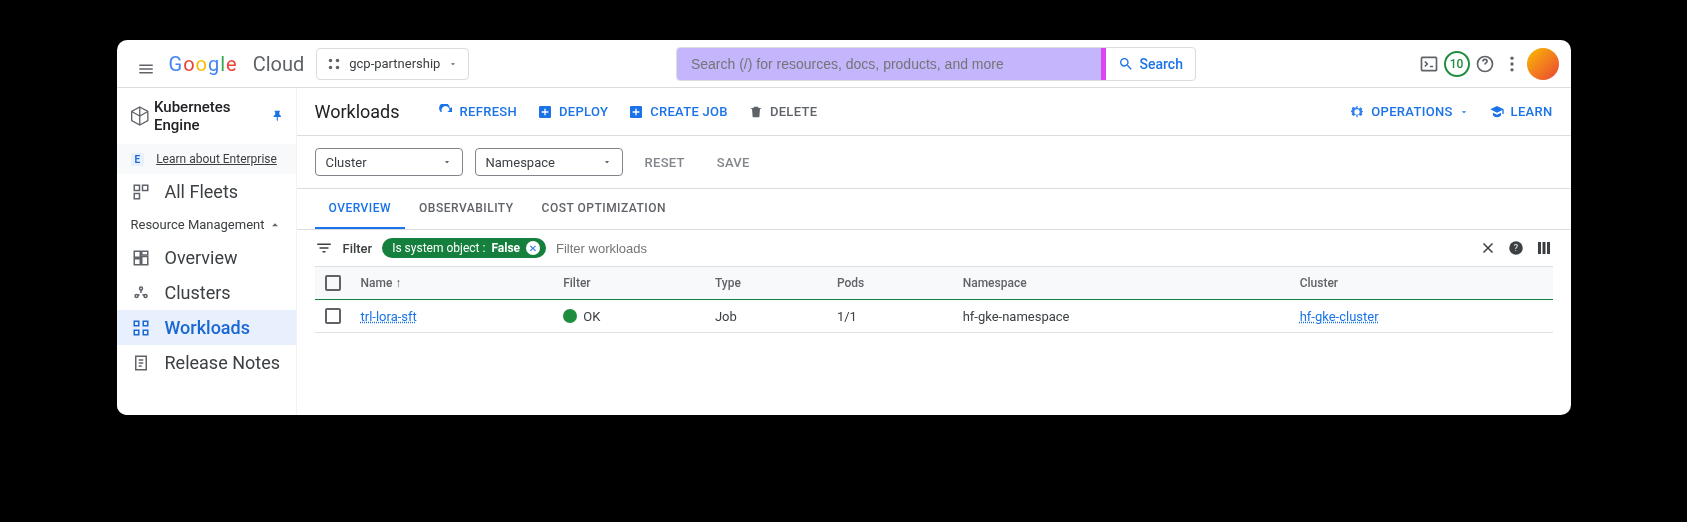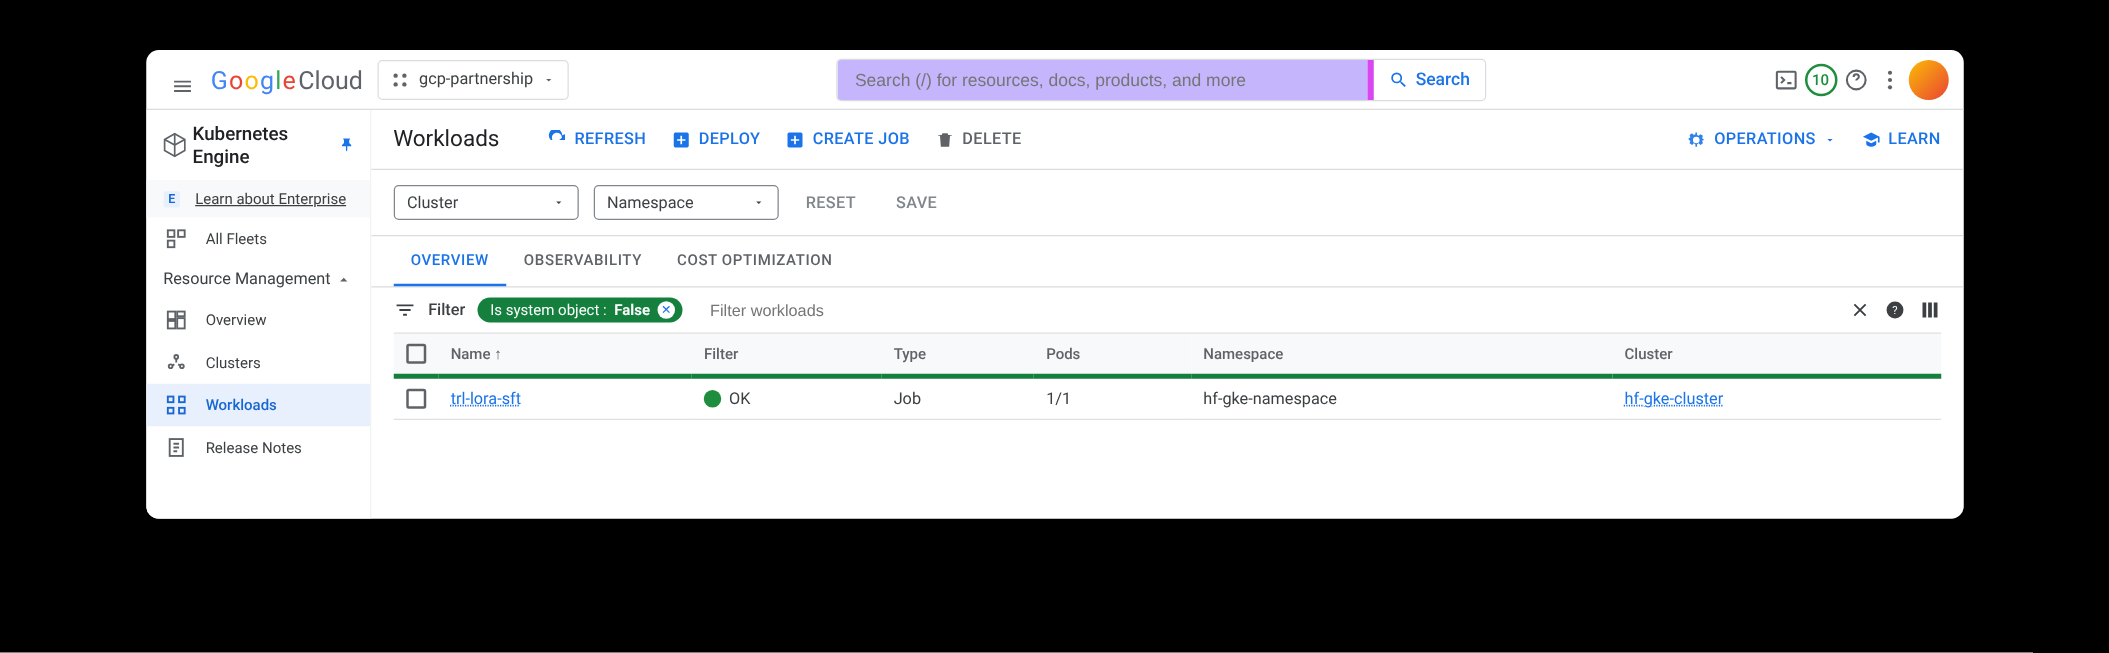--- a/index.html
+++ b/index.html
@@ -3,36 +3,36 @@
 <meta charset="utf-8">
 <style>
 * { box-sizing: border-box; margin: 0; padding: 0; }
 body { background: #000; font-family: Roboto, Arial, sans-serif; font-size: 13px; color: #3c4043; }
 .frame { width: 1454px; height: 375px; margin: 40px auto; background: #fff; border-radius: 10px; overflow: hidden; box-shadow: 0 2px 10px rgba(0,0,0,0.5); display: flex; flex-direction: column; }
 .topbar { height: 48px; display: flex; align-items: center; padding: 0 12px; border-bottom: 1px solid #dadce0; gap: 12px; }
 .hamburger { width: 24px; height: 24px; cursor: pointer; padding: 8px; margin: 0 4px 0 0; }
 .logo { font-size: 20px; font-weight: 400; display: flex; align-items: center; gap: 1px; }
 .logo .g1 { color: #4285f4; } .logo .g2 { color: #ea4335; } .logo .g3 { color: #fbbc04; }
 .logo .g4 { color: #4285f4; } .logo .g5 { color: #34a853; } .logo .g6 { color: #ea4335; }
-.logo .cloud { color: #5f6368; font-weight: 400; margin-left: 1px; }
+.logo .cloud { color: #5f6368; font-weight: 400; margin-left: 15px; }
 .project-sel { border: 1px solid #dadce0; border-radius: 4px; height: 32px; display: flex; align-items: center; padding: 0 10px; gap: 8px; font-size: 13px; color: #3c4043; cursor: pointer; }
 .search-wrap { flex: 1; display: flex; justify-content: center; }
 .search-box { display: flex; width: 520px; height: 34px; border: 1px solid #dadce0; border-radius: 4px; overflow: hidden; }
 .search-box input { flex: 1; border: none; outline: none; padding: 0 14px; font-size: 14px; color: #5f6368; background: #c4b5fd; }
 .search-btn { border-left: 5px solid #d946ef; display: flex; align-items: center; padding: 0 12px; gap: 6px; color: #1a73e8; font-weight: 500; font-size: 14px; cursor: pointer; }
 .badge-circle { width: 26px; height: 26px; border: 2px solid #1e8e3e; border-radius: 50%; display: flex; align-items: center; justify-content: center; color: #1e8e3e; font-size: 12px; font-weight: 500; }
 .icon-btn { width: 24px; height: 24px; display: flex; align-items: center; justify-content: center; color: #5f6368; cursor: pointer; }
 .avatar { width: 32px; height: 32px; border-radius: 50%; background: linear-gradient(135deg, #fbbc04, #ea4335); cursor: pointer; }
 .body { flex: 1; display: flex; overflow: hidden; }
 .sidebar { width: 180px; border-right: 1px solid rgba(0,0,0,0.05); display: flex; flex-direction: column; background: #fff; }
 .side-header { display: flex; align-items: center; padding: 10px 12px; gap: 4px; }
 .gke-icon { width: 24px; height: 24px; }
 .side-title { font-size: 15px; font-weight: 500; color: #202124; }
 .pin-icon { color: #1a73e8; }
-.side-item { display: flex; align-items: center; padding: 7px 14px; gap: 14px; font-size: 12px; color: #3c4043; cursor: pointer; }
+.side-item { display: flex; align-items: center; padding: 7px 14px; gap: 14px; font-size: 18px; color: #3c4043; cursor: pointer; }
 .side-item.active { background: #e8f0fe; color: #1967d2; font-weight: 500; }
 .side-item .icon { width: 20px; height: 20px; display: flex; align-items: center; justify-content: center; color: #5f6368; }
 .side-item.active .icon { color: #1967d2; }
 .side-ent { display: flex; align-items: center; padding: 8px 14px; gap: 12px; font-size: 12px; background: #f8f9fa; }
 .side-ent .e-badge { background: #e8f0fe; color: #1967d2; font-size: 10px; font-weight: 600; padding: 1px 4px; border-radius: 2px; }
 .side-ent a { color: #3c4043; text-decoration: underline; }
 .side-section { padding: 8px 14px; font-size: 13px; color: #3c4043; display: flex; align-items: center; justify-content: space-between; cursor: pointer; }
 .side-collapse { padding: 10px 14px; color: #5f6368; cursor: pointer; margin-top: auto; }
 .main { flex: 1; display: flex; flex-direction: column; overflow: hidden; }
 .actionbar { height: 48px; display: flex; align-items: center; padding: 0 18px; gap: 20px; border-bottom: 1px solid #dadce0; }
@@ -43,23 +43,23 @@
 .filterbar { display: flex; align-items: center; padding: 12px 18px; gap: 12px; border-bottom: 1px solid #dadce0; }
 .dropdown { border: 1px solid #80868b; border-radius: 4px; height: 28px; display: flex; align-items: center; justify-content: space-between; padding: 0 10px; font-size: 13px; color: #3c4043; cursor: pointer; min-width: 148px; }
 .text-btn { color: #80868b; font-size: 13px; font-weight: 500; letter-spacing: 0.3px; cursor: pointer; padding: 0 10px; text-transform: uppercase; }
 .tabs { display: flex; padding: 0 18px; border-bottom: 1px solid #dadce0; }
 .tab { padding: 12px 14px; font-size: 12px; font-weight: 500; color: #5f6368; letter-spacing: 0.5px; cursor: pointer; border-bottom: 2px solid transparent; text-transform: uppercase; }
 .tab.active { color: #1a73e8; border-bottom-color: #1a73e8; }
 .filterrow { display: flex; align-items: center; padding: 8px 18px; gap: 10px; }
 .filterrow .flabel { font-size: 13px; font-weight: 500; color: #3c4043; }
 .chip { background: #15803d; color: #fff; border-radius: 12px; padding: 3px 6px 3px 10px; font-size: 12px; display: flex; align-items: center; gap: 6px; }
 .chip .x { background: #fff; color: #1a73e8; border-radius: 50%; width: 14px; height: 14px; display: flex; align-items: center; justify-content: center; font-size: 10px; cursor: pointer; }
-.filter-input { border: none; outline: none; font-size: 13px; color: #5f6368; flex: 1; margin-left: 12px; }
+.filter-input { border: none; outline: none; font-size: 13px; color: #5f6368; flex: 1; }
 .table { width: calc(100% - 36px); margin: 0 18px; border-collapse: collapse; }
-.table th { text-align: left; font-size: 12px; font-weight: 500; color: #5f6368; padding: 8px 10px; background: #f8f9fa; border-top: 1px solid #e0e0e0; border-bottom: 4px solid #15803d; }
+.table th { text-align: left; font-size: 12px; font-weight: 500; color: #5f6368; padding: 8px 10px; background: #f8f9fa; border-top: 1px solid #e0e0e0; border-bottom: 1px solid #15803d; }
 .table td { padding: 8px 10px; font-size: 13px; color: #3c4043; border-bottom: 1px solid #e0e0e0; }
 .checkbox { width: 16px; height: 16px; border: 2px solid #5f6368; border-radius: 2px; cursor: pointer; }
 .link { color: #1a73e8; text-decoration: underline dotted; cursor: pointer; }
 .status-ok { display: flex; align-items: center; gap: 6px; }
 .status-ok::before { content: ""; width: 14px; height: 14px; background: #1e8e3e; border-radius: 50%; display: inline-block; }
 svg { display: block; }
 .right-icons { display: flex; align-items: center; gap: 3px; margin-left: 14px; }
 </style>
 </head>
 <body>

